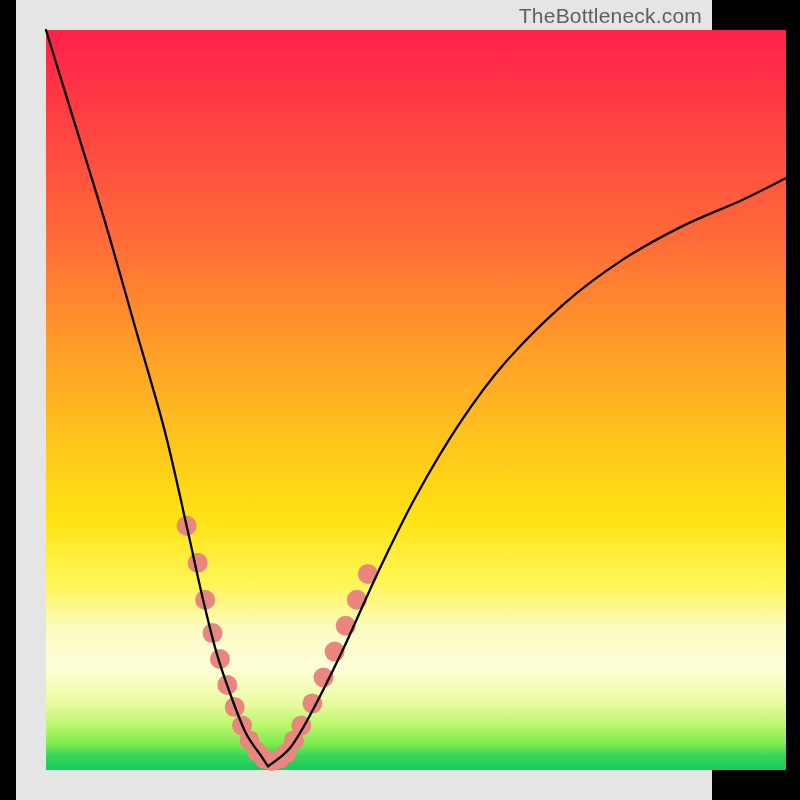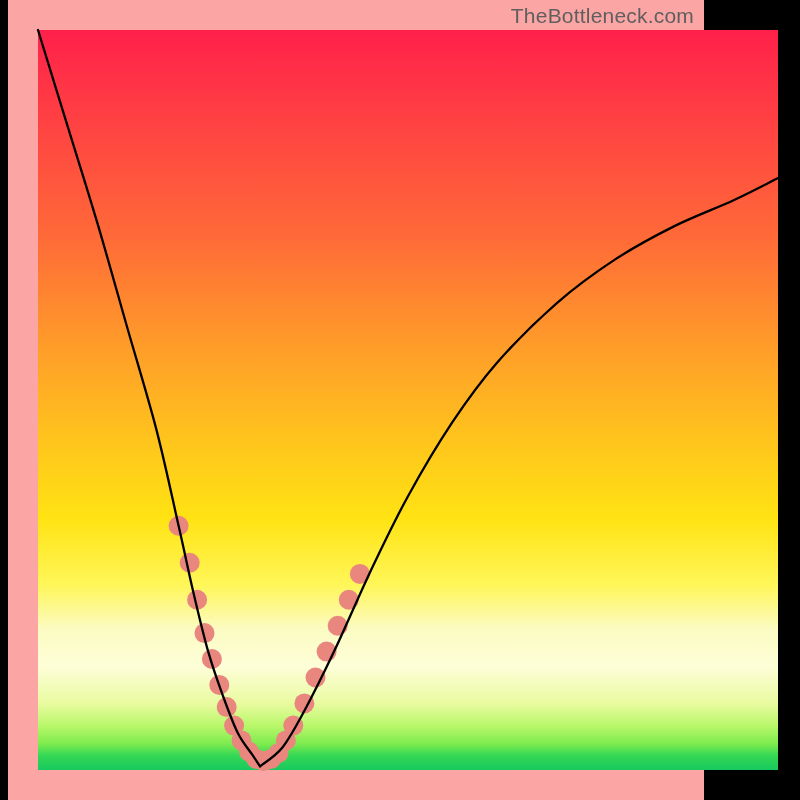--- a/index.html
+++ b/index.html
@@ -6,25 +6,25 @@
     margin: 0;
     padding: 0;
     width: 800px;
     height: 800px;
     background: #000;
     overflow: hidden;
     font-family: Arial, Helvetica, sans-serif;
   }
   .frame {
     position: absolute;
-    left: 8px;
+    left: 16px;
     top: 0;
     width: 696px;
     height: 800px;
-    background: #fca5a5;
+    background: #e5e5e5;
   }
   .plot-area {
     position: absolute;
     left: 30px;
     top: 30px;
     width: 740px;
     height: 740px;
     
     background: linear-gradient(
       to bottom,

